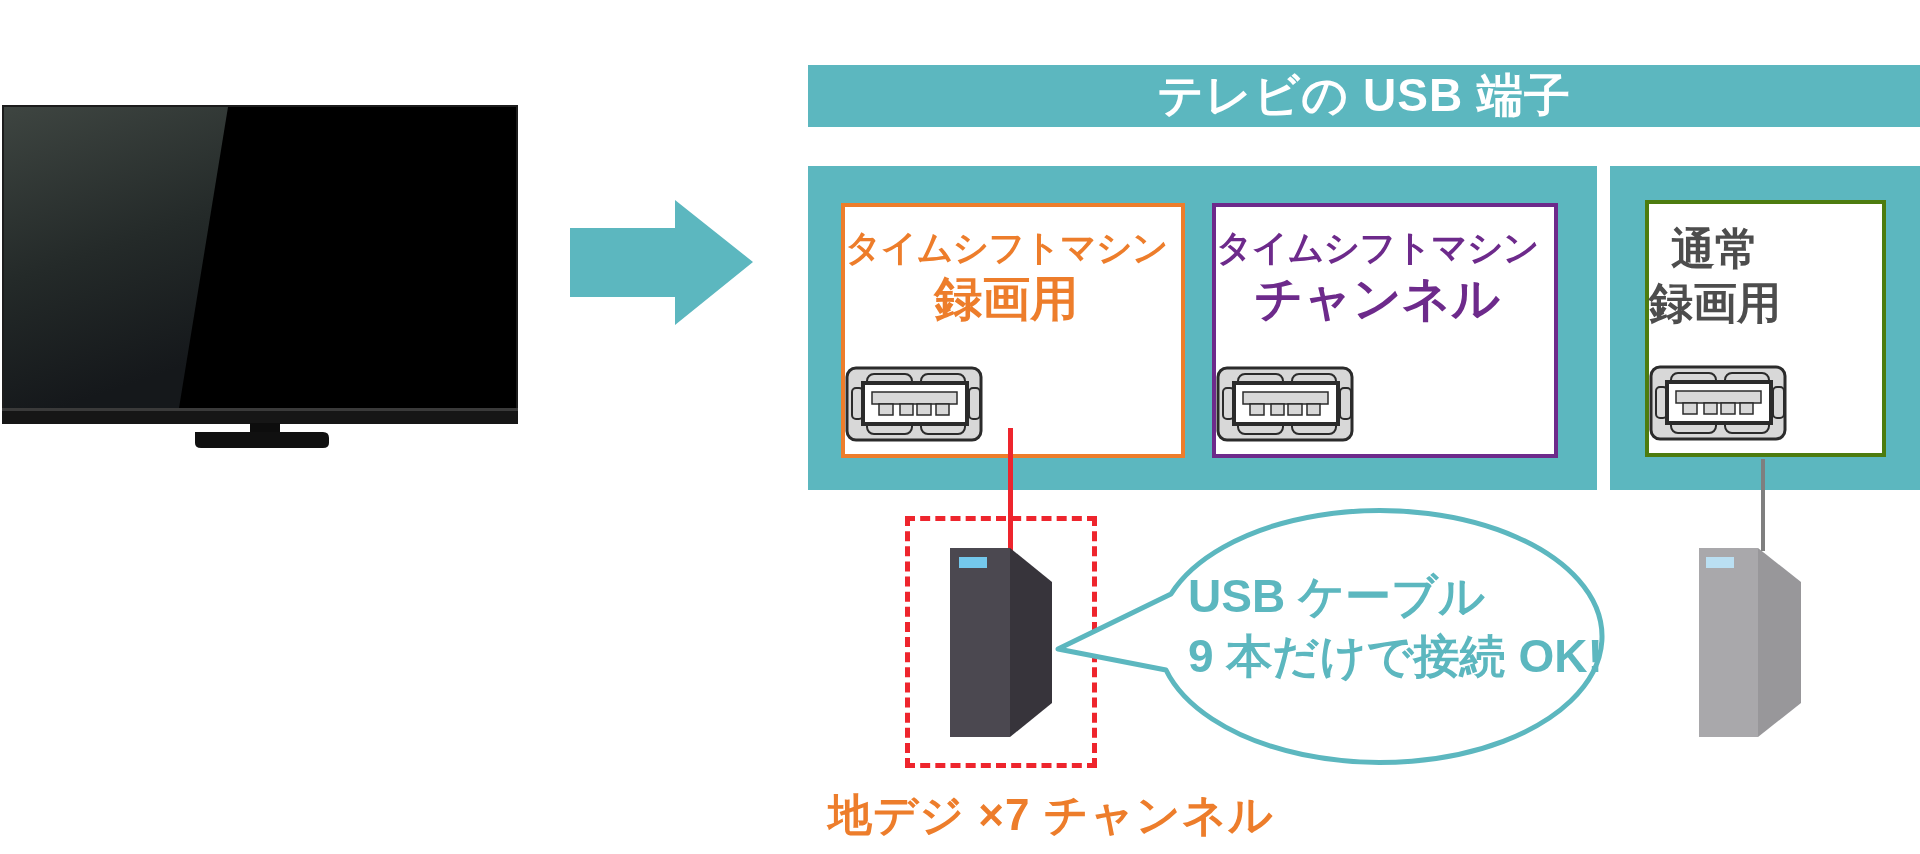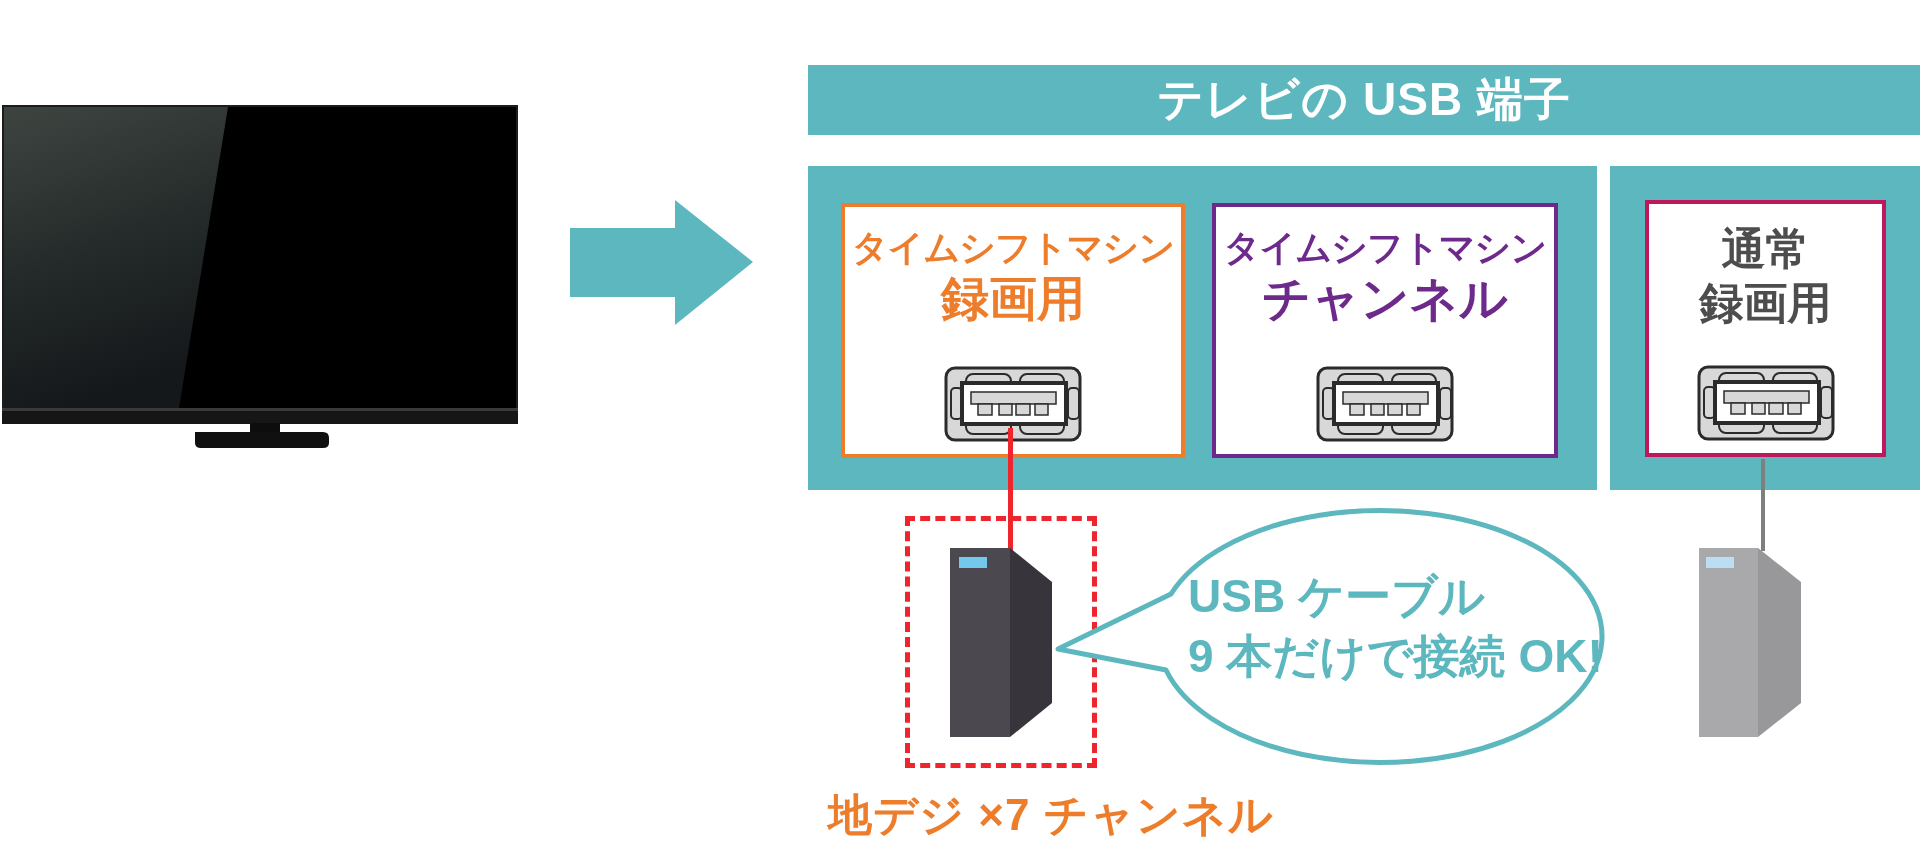--- a/index.html
+++ b/index.html
@@ -4,40 +4,40 @@
 <style>
   html,body{margin:0;padding:0;background:#fff;}
   #stage{
     position:relative;width:1920px;height:854px;background:#fff;overflow:hidden;
     font-family:"Liberation Sans","DejaVu Sans",sans-serif;
   }
   .abs{position:absolute;}
 
   
   #header-band{
-    left:808px;top:65px;width:1112px;height:70px;
+    left:808px;top:65px;width:1112px;height:62px;
     background:var(--teal);display:flex;align-items:center;justify-content:center;
   }
   #header-band .title{
     color:#fff;font-size:46px;font-weight:bold;letter-spacing:1px;white-space:nowrap;
   }
 
   
   #main-panel{left:808px;top:166px;width:789px;height:324px;background:var(--teal);}
   #right-panel{left:1610px;top:166px;width:310px;height:324px;background:var(--teal);}
 
   
   .port{
     background:#fff;box-sizing:border-box;
-    display:flex;flex-direction:column;align-items:center;justify-content:space-between;
+    display:flex;flex-direction:column;align-items:flex-start;justify-content:space-between;
     padding:18px 0 12px 0;
   }
   #port1{left:841px;top:203px;width:344px;height:255px;border:4px solid var(--orange);}
   #port2{left:1212px;top:203px;width:346px;height:255px;border:4px solid var(--purple);}
-  #port3{left:1645px;top:200px;width:241px;height:257px;border:4px solid #be185d;}
+  #port3{left:1645px;top:200px;width:241px;height:257px;border:4px solid #4d7c0f;}
   .port .labels{text-align:center;font-weight:bold;white-space:nowrap;}
   #port1 .labels{color:var(--orange);}
   #port2 .labels{color:var(--purple);}
   #port3 .labels{color:var(--dark-text);}
   #port1 .l1,#port2 .l1{font-size:36px;line-height:46px;letter-spacing:-1px;}
   #port1 .l2,#port2 .l2{font-size:48px;line-height:56px;}
   #port3 .l1,#port3 .l2{font-size:44px;line-height:54px;}
 
   
   #cable-red{left:1008px;top:428px;width:5px;height:132px;background:var(--red);}

